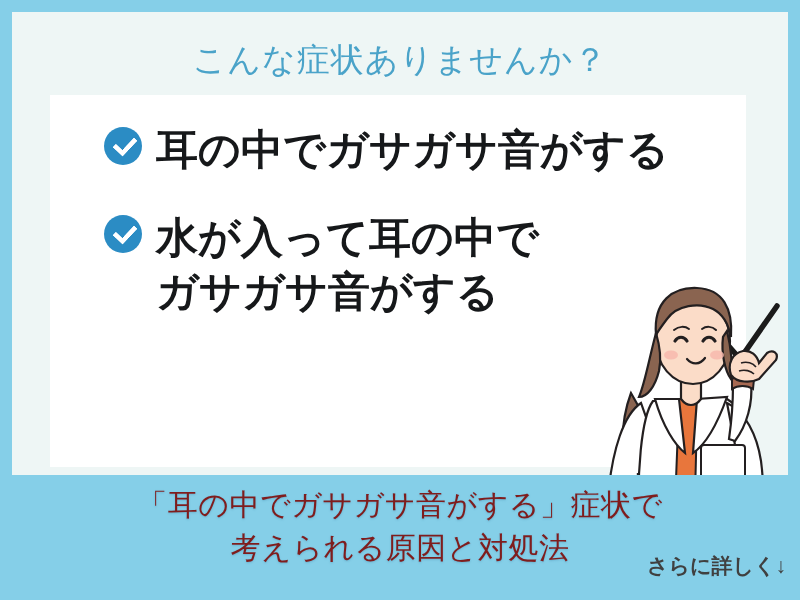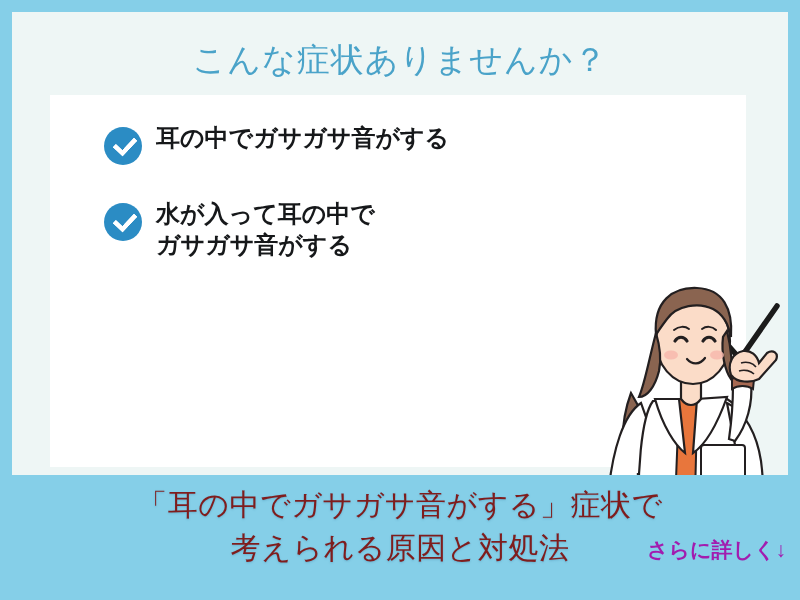--- a/index.html
+++ b/index.html
@@ -89,21 +89,21 @@
     top: 10px;
     width: 17px;
     height: 9px;
     border-left: 5.5px solid #ffffff;
     border-bottom: 5.5px solid #ffffff;
     transform: rotate(-47deg);
     border-radius: 1px;
   }
 
   .symptom-text {
-    font-size: 24px;
+    font-size: 42px;
     font-weight: bold;
     line-height: 1.28;
     color: #16181a;
     letter-spacing: 0px;
     white-space: pre-line;
   }
 
   
   #doctor-illustration {
     position: absolute;
@@ -136,22 +136,22 @@
     font-weight: 400;
     line-height: 1.42;
     letter-spacing: 0.5px;
     text-shadow: 0 1px 2px rgba(60,130,165,0.35);
     white-space: pre-line;
   }
 
   #more-link {
     position: absolute;
     right: 14px;
-    top: 61px;
-    color: #a21caf;
+    top: 77px;
+    color: #404040;
     font-size: 21px;
     font-weight: bold;
     letter-spacing: 0px;
     white-space: nowrap;
   }
 </style>
 </head>
 <body>
 
 <div id="poster">

